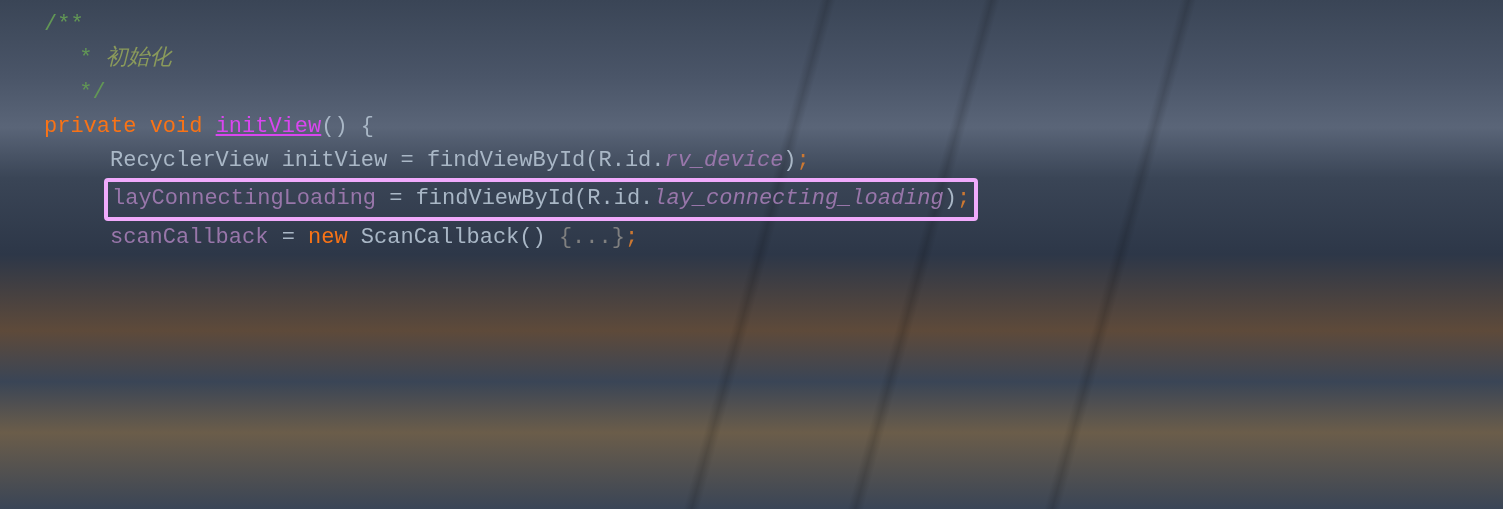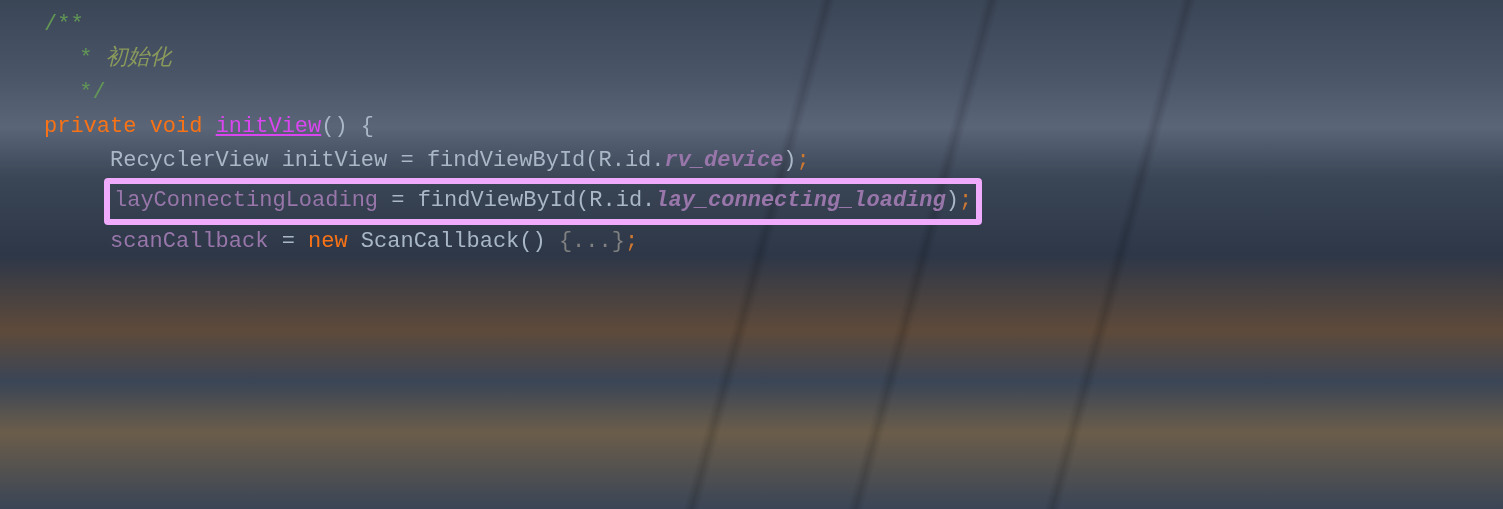--- a/index.html
+++ b/index.html
@@ -52,27 +52,27 @@
       position: relative;
     }
     .indent1 { padding-left: 22px; }
     .indent2 { padding-left: 66px; }
     .comment { color: #8a9a5b; font-style: italic; text-align: center; }
     .comment-delim { color: #629755; }
     .keyword { color: #f97316; }
     .method-name { color: #d946ef; text-decoration: underline; }
     .identifier { color: #a9b7c6; }
     .field { color: #9876aa; }
-    .italic-field { color: #9876aa; font-style: italic; font-weight: bold; }
+    .italic-field { color: #9876aa; font-style: italic; }
     .paren { color: #a9b7c6; }
     .semicolon { color: #cc7832; }
     .line-comment { color: #808080; }
     .folded { color: #808080; }
     .highlight-box {
-      border: 6px solid #f0abfc;
+      border: 4px solid #f0abfc;
       border-radius: 4px;
       display: inline-block;
       padding: 0 4px;
       margin-left: -6px;
     }
   </style>
 </head>
 <body>
 
 <div class="code-container">

